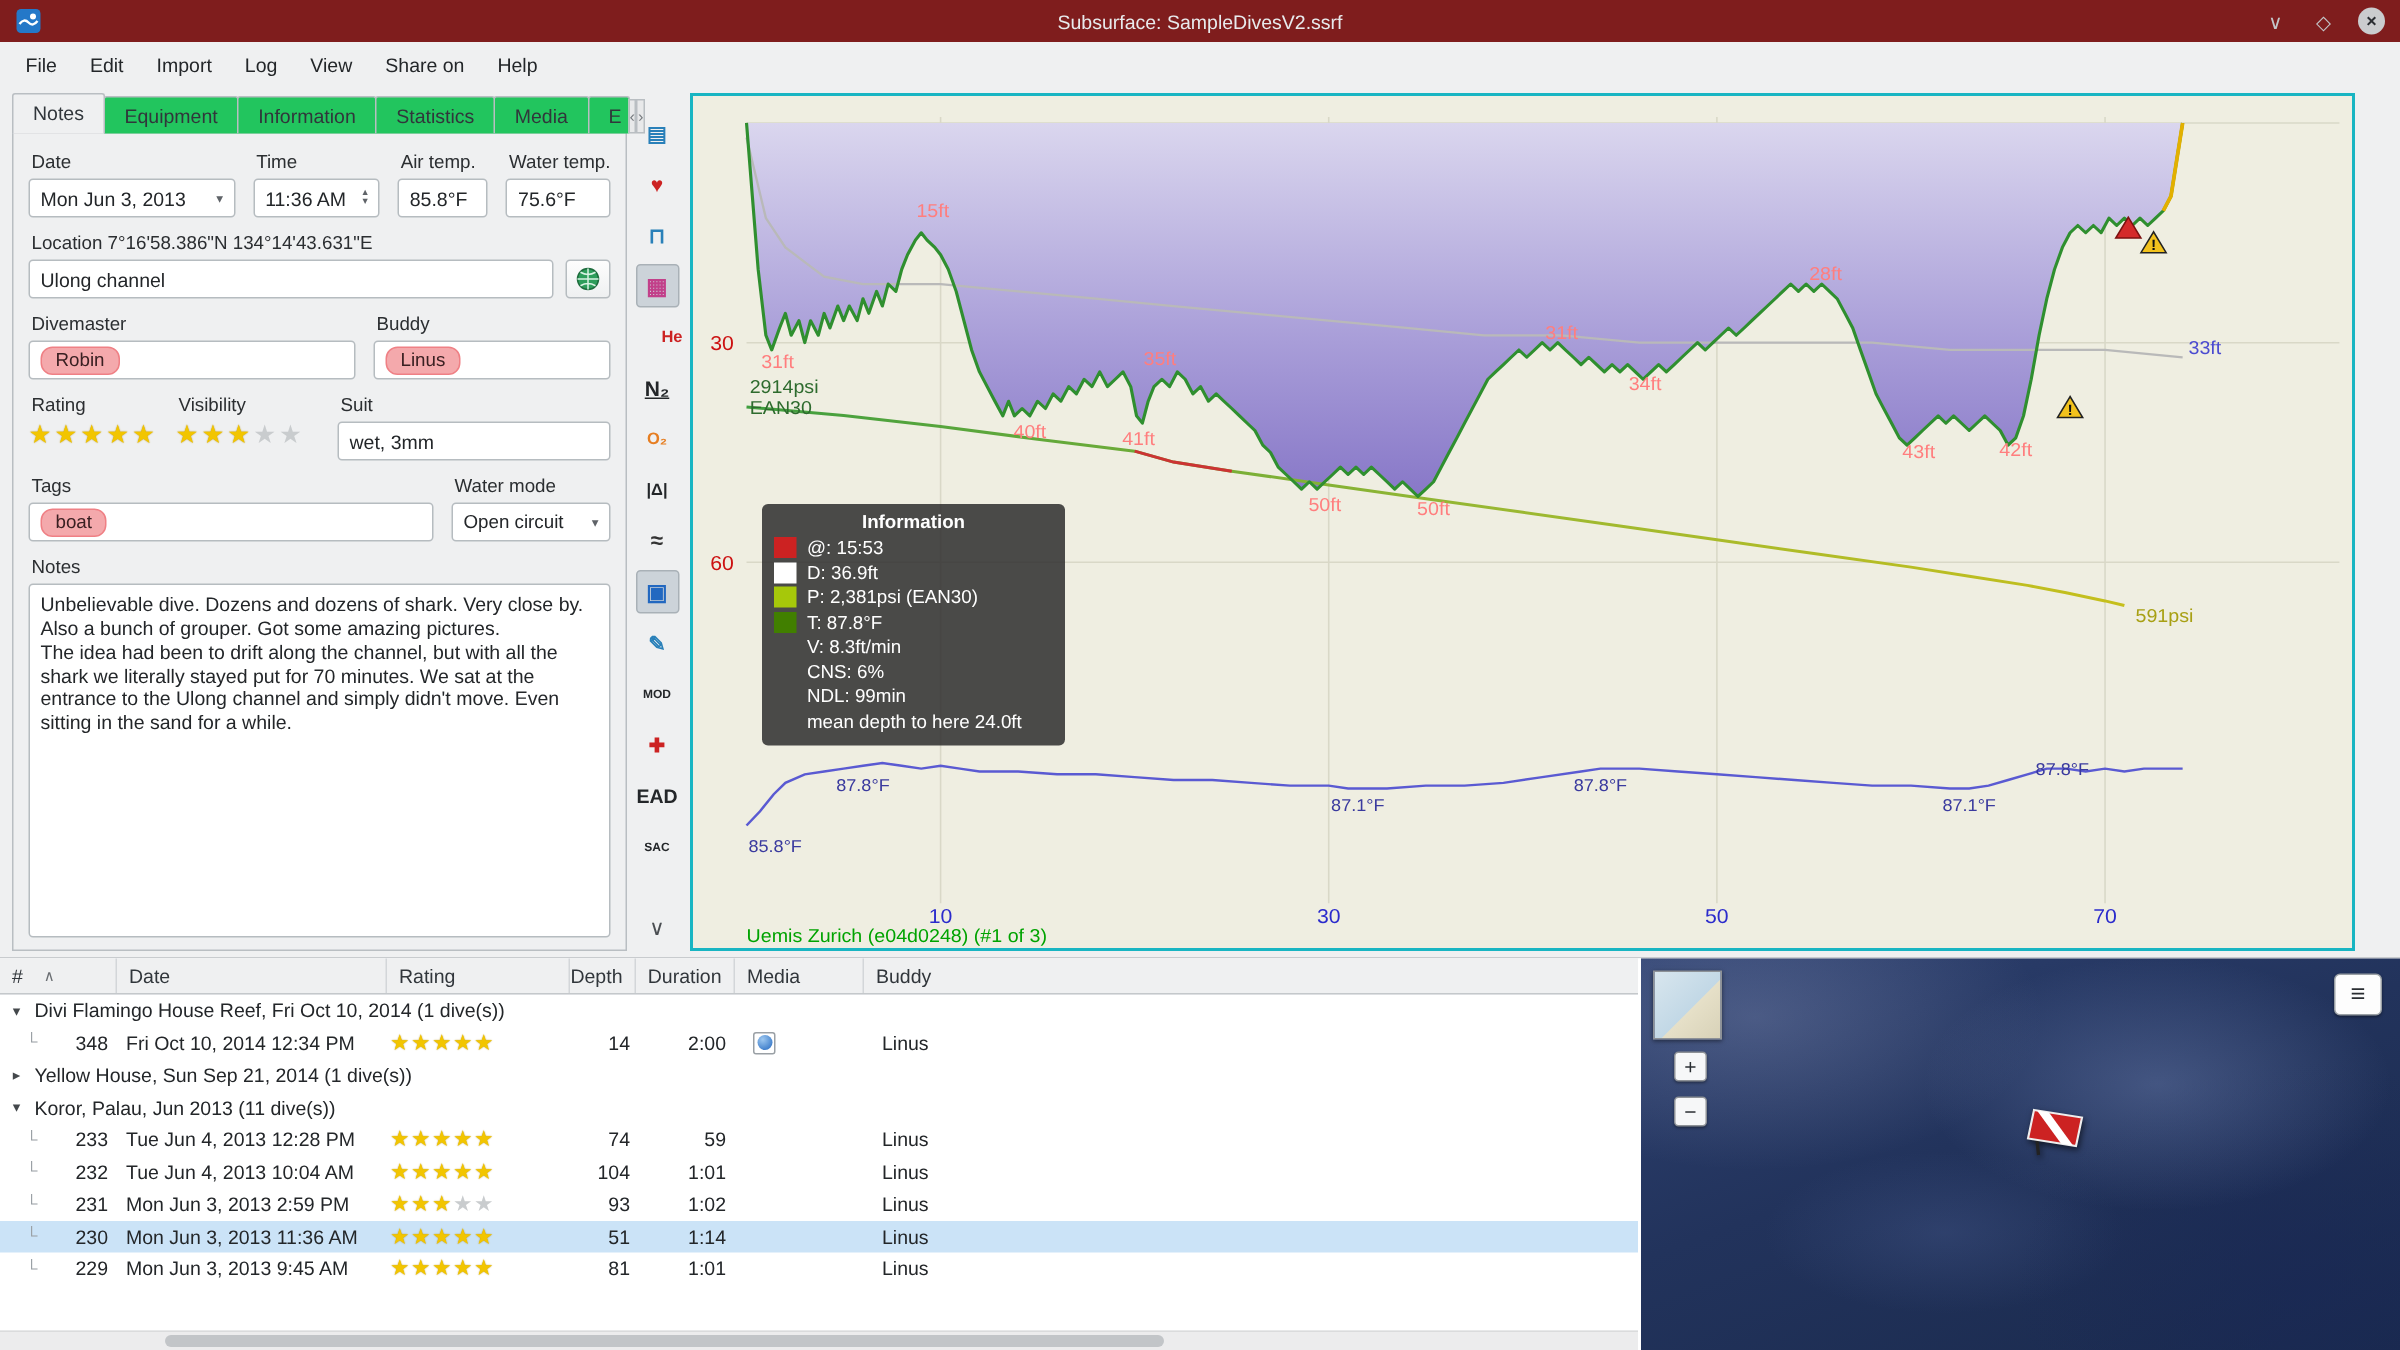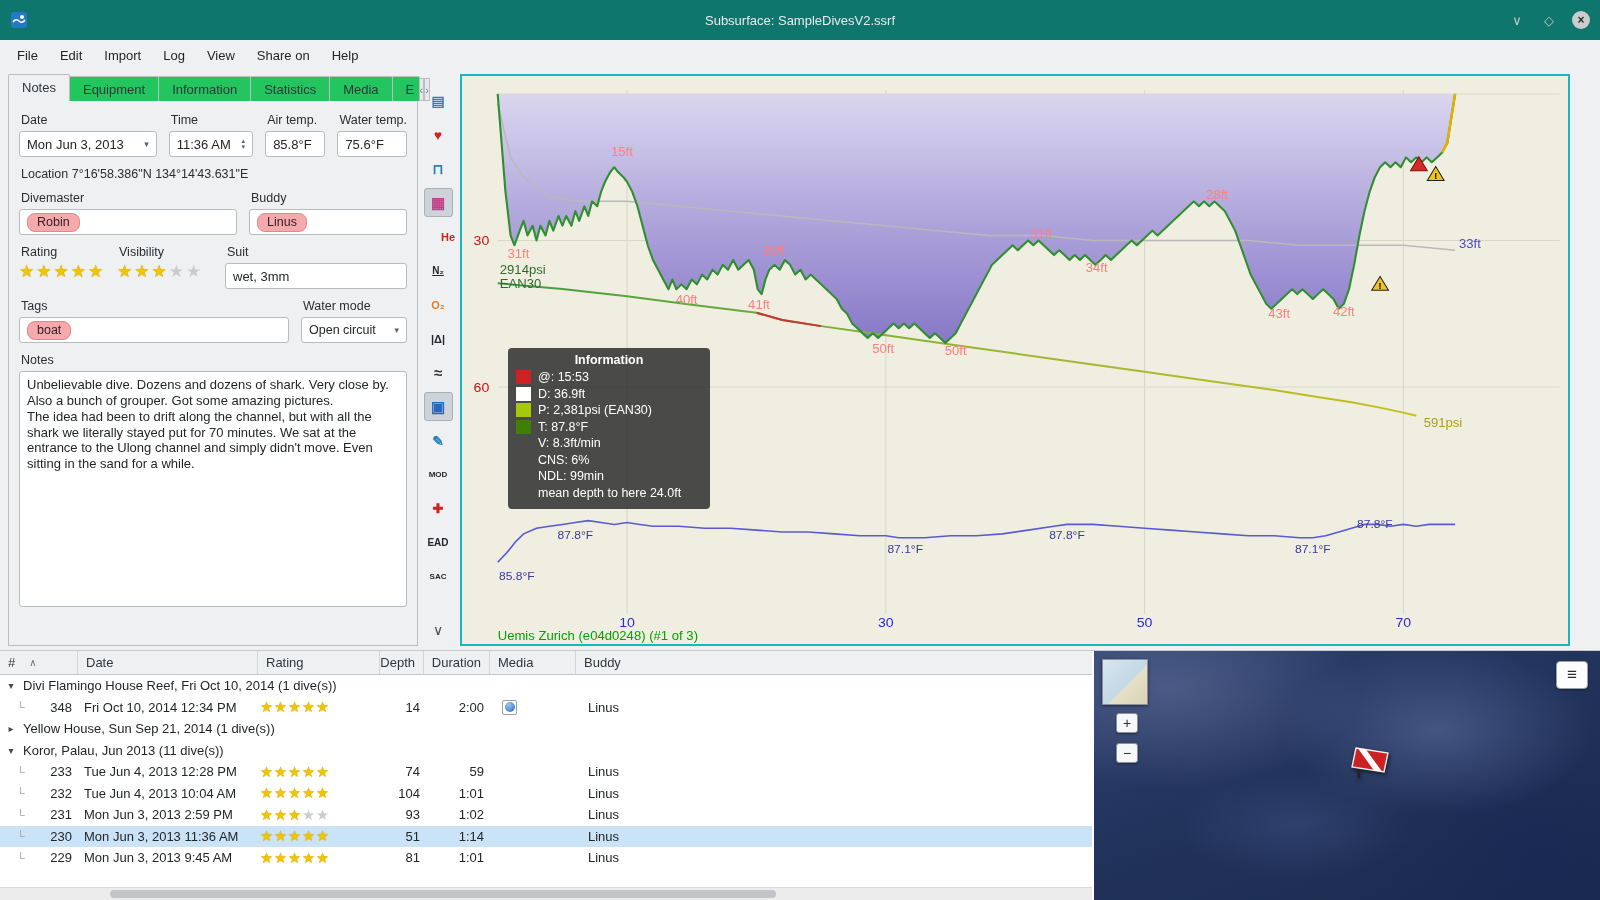--- a/index.html
+++ b/index.html
@@ -1,21 +1,21 @@
 <!DOCTYPE html>
 <html><head>
 <meta charset="utf-8">
 <style>
   * { box-sizing: border-box; margin: 0; padding: 0; }
   html,body { width:1600px; height:900px; overflow:hidden; }
   body { font-family:"Liberation Sans", sans-serif; font-size:13px; color:#232629; background:#eff0f1; }
   .window { width:1600px; height:900px; position:relative; display:flex; flex-direction:column; background:#eff0f1; }
 
   
-  .titlebar { height:40px; background:#0f766e; display:flex; align-items:center; padding:10px 10px; color:#e8eaec; flex:0 0 auto; position:relative; }
+  .titlebar { height:28px; background:#7f1d1d; display:flex; align-items:center; padding:10px 10px; color:#e8eaec; flex:0 0 auto; position:relative; }
   .app-icon { width:18px; height:18px; margin-right:8px; }
   .tb-title { position:absolute; left:0; right:0; text-align:center; font-size:13px; pointer-events:none; }
   .win-controls { margin-left:auto; display:flex; gap:14px; align-items:center; z-index:2; }
   .win-btn { width:18px; height:18px; display:flex; align-items:center; justify-content:center; color:#c3c6c9; font-size:13px; cursor:default; }
   .win-btn.close { background:#caccce; color:#2a2e32; border-radius:50%; font-size:12px; font-weight:bold; }
 
   
   .menubar { height:30px; display:flex; align-items:center; padding-left:6px; background:#eff0f1; flex:0 0 auto; }
   .menu-item { padding:5px 11px; font-size:13px; border-radius:3px; }
 
@@ -175,20 +175,31 @@
           <div class="fcol" style="width:80px">
             <span class="flabel">Water temp.</span>
             <div class="input">
               <span class="val">75.6°F</span>
             </div>
           </div>
         </div>
 
         <div class="fcol">
           <span class="flabel">Location 7°16'58.386"N 134°14'43.631"E</span>
+          <div class="frow" style="gap:8px">
+            <div class="input" style="flex:1">
+              <span class="val">Ulong channel</span>
+            </div>
+            <div class="btn-globe">
+              <svg width="16" height="16" viewBox="0 0 16 16">
+                <circle cx="8" cy="8" r="7" fill="#2e9e5b" stroke="#1d6b3c"></circle>
+                <path d="M1 8 h14 M8 1 v14 M3 3.5 q5 3 10 0 M3 12.5 q5 -3 10 0" stroke="#d9f2e3" stroke-width="1" fill="none"></path>
+              </svg>
+            </div>
+          </div>
         </div>
 
         <div class="frow">
           <div class="fcol" style="width:218px">
             <span class="flabel">Divemaster</span>
             <div class="input">
               <span class="pill">Robin</span>
             </div>
           </div>
           <div class="fcol" style="flex:1">
@@ -241,29 +252,29 @@
 
       </div>
     </div>
 
     <div class="profile-toolbar" id="profile-toolbar">
         <div class="ptb-btn" style="color: rgb(41, 128, 185); font-size: 14px;">▤</div>
         <div class="ptb-btn" style="color: rgb(204, 34, 34); font-size: 14px;">♥</div>
         <div class="ptb-btn" style="color: rgb(41, 128, 185); font-size: 14px;">⊓</div>
         <div class="ptb-btn active" style="color: rgb(194, 64, 138); font-size: 15px;">▦</div>
         <div class="ptb-btn" style="color: rgb(204, 34, 34); font-size: 11px; margin-left: 20px;">He</div>
-        <div class="ptb-btn" style="color: rgb(35, 38, 41); font-size: 10px; text-decoration: underline;">N₂</div>
+        <div class="ptb-btn" style="color: rgb(35, 38, 41); font-size: 14px; text-decoration: underline;">N₂</div>
         <div class="ptb-btn" style="color: rgb(230, 126, 34); font-size: 11px;">O₂</div>
         <div class="ptb-btn" style="color: rgb(35, 38, 41); font-size: 11px;">|Δ|</div>
         <div class="ptb-btn" style="color: rgb(51, 51, 51); font-size: 15px;">≈</div>
         <div class="ptb-btn active" style="color: rgb(34, 104, 192); font-size: 15px;">▣</div>
         <div class="ptb-btn" style="color: rgb(41, 128, 185); font-size: 14px;">✎</div>
         <div class="ptb-btn" style="color: rgb(35, 38, 41); font-size: 8px;">MOD</div>
         <div class="ptb-btn" style="color: rgb(204, 34, 34); font-size: 13px;">✚</div>
-        <div class="ptb-btn" style="color: rgb(35, 38, 41); font-size: 10px;">EAD</div>
+        <div class="ptb-btn" style="color: rgb(35, 38, 41); font-size: 13px;">EAD</div>
         <div class="ptb-btn" style="color: rgb(35, 38, 41); font-size: 8px;">SAC</div>
         <div class="ptb-more">∨</div>
       </div>
 
     <div class="chart-wrap">
       <svg id="profile-svg" viewBox="0 0 1054 570" preserveAspectRatio="none">
           <defs>
             <linearGradient id="depthGrad" x1="0" y1="18" x2="0" y2="285" gradientUnits="userSpaceOnUse">
               <stop offset="0%" stop-color="#dad6ee"></stop>
               <stop offset="55%" stop-color="#a89dd8"></stop>

